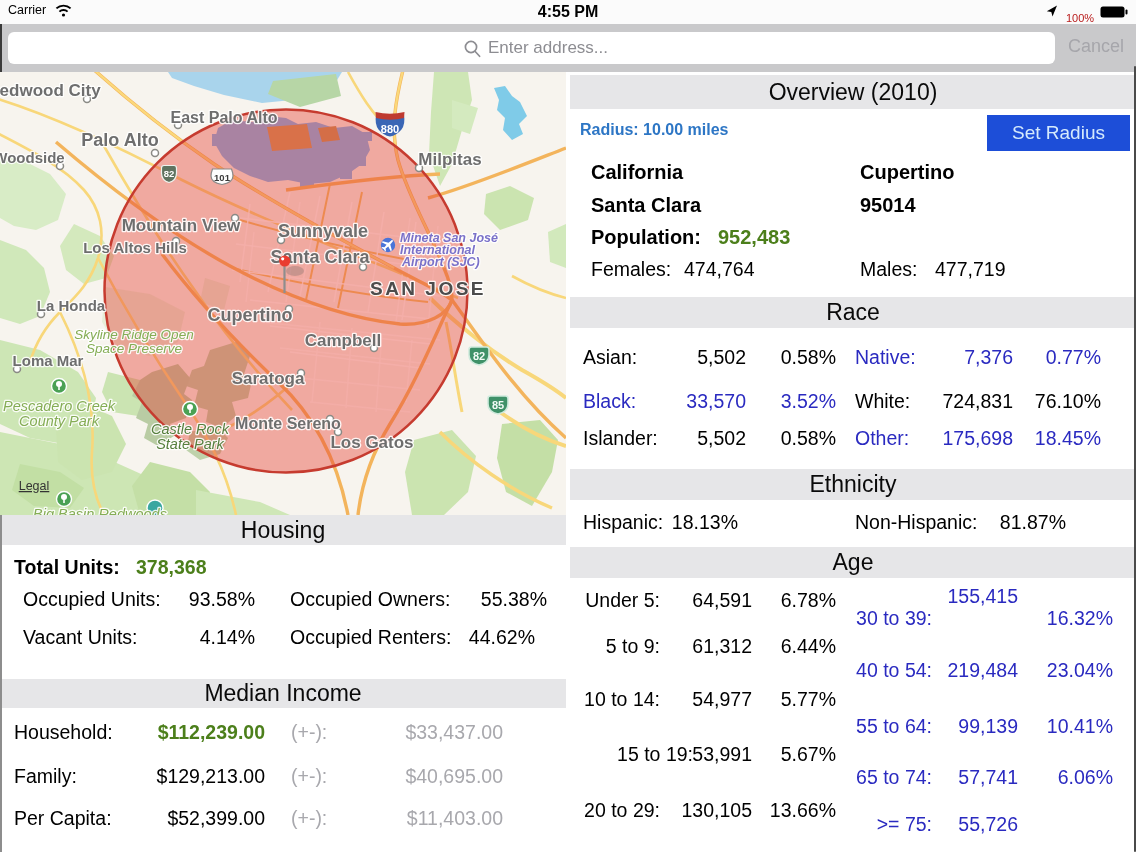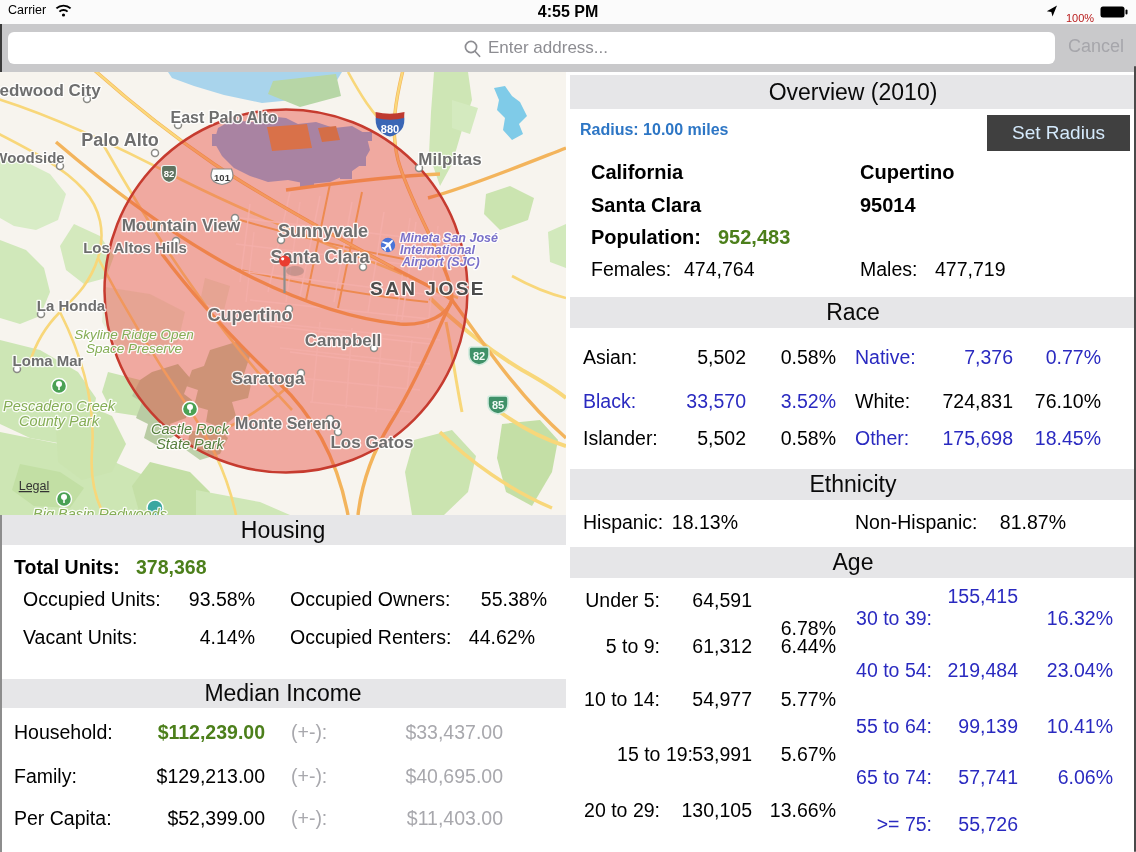--- a/index.html
+++ b/index.html
@@ -271,21 +271,21 @@
 <div class="abs row ra" style="left:130px;top:764px;width:135px;">$129,213.00</div>
 <div class="abs row gray" style="left:291px;top:764px;">(+-):</div>
 <div class="abs row gray ra" style="left:380px;top:764px;width:123px;">$40,695.00</div>
 <div class="abs row" style="left:14px;top:806px;">Per Capita:</div>
 <div class="abs row ra" style="left:130px;top:806px;width:135px;">$52,399.00</div>
 <div class="abs row gray" style="left:291px;top:806px;">(+-):</div>
 <div class="abs row gray ra" style="left:380px;top:806px;width:123px;">$11,403.00</div>
 
 <div class="hdr" style="left:570px;top:75px;width:566px;height:34px;line-height:34px;">Overview (2010)</div>
 <div class="abs b" style="left:580px;top:120px;font-size:16px;line-height:20px;color:#2d76c5;">Radius: 10.00 miles</div>
-<div class="abs" style="left:987px;top:115px;width:143px;height:36px;background:#404040;color:#d5eafc;
+<div class="abs" style="left:987px;top:115px;width:143px;height:36px;background:#1d4ed8;color:#d5eafc;
  text-align:center;font-size:19px;line-height:36px;">Set Radius</div>
 <div class="abs row b" style="left:591px;top:160px;font-size:20px;">California</div>
 <div class="abs row b" style="left:860px;top:160px;font-size:20px;">Cupertino</div>
 <div class="abs row b" style="left:591px;top:193px;font-size:20px;">Santa Clara</div>
 <div class="abs row b" style="left:860px;top:193px;font-size:20px;">95014</div>
 <div class="abs row b" style="left:591px;top:225px;font-size:20px;">Population:</div>
 <div class="abs row b green" style="left:718px;top:225px;font-size:20px;">952,483</div>
 <div class="abs row" style="left:591px;top:257px;">Females:</div>
 <div class="abs row" style="left:684px;top:257px;">474,764</div>
 <div class="abs row" style="left:860px;top:257px;">Males:</div>
@@ -313,21 +313,21 @@
 
 <div class="hdr" style="left:570px;top:469px;width:566px;height:31px;line-height:31px;">Ethnicity</div>
 <div class="abs row" style="left:583px;top:510px;">Hispanic:</div>
 <div class="abs row ra" style="left:650px;top:510px;width:88px;">18.13%</div>
 <div class="abs row" style="left:855px;top:510px;">Non-Hispanic:</div>
 <div class="abs row ra" style="left:980px;top:510px;width:86px;">81.87%</div>
 
 <div class="hdr" style="left:570px;top:547px;width:566px;height:31px;line-height:31px;">Age</div>
 <div class="abs row ra" style="left:570px;top:588px;width:90px;">Under 5:</div>
 <div class="abs row ra" style="left:664px;top:588px;width:88px;">64,591</div>
-<div class="abs row ra" style="left:756px;top:588px;width:80px;margin-top:28px;">6.78%</div>
+<div class="abs row ra" style="left:756px;top:588px;width:80px;">6.78%</div>
 <div class="abs row ra" style="left:570px;top:634px;width:90px;">5 to 9:</div>
 <div class="abs row ra" style="left:664px;top:634px;width:88px;">61,312</div>
 <div class="abs row ra" style="left:756px;top:634px;width:80px;">6.44%</div>
 <div class="abs row ra" style="left:570px;top:687px;width:90px;">10 to 14:</div>
 <div class="abs row ra" style="left:664px;top:687px;width:88px;">54,977</div>
 <div class="abs row ra" style="left:756px;top:687px;width:80px;">5.77%</div>
 <div class="abs row ra" style="left:603px;top:742px;width:90px;">15 to 19:</div>
 <div class="abs row ra" style="left:664px;top:742px;width:88px;">53,991</div>
 <div class="abs row ra" style="left:756px;top:742px;width:80px;">5.67%</div>
 <div class="abs row ra" style="left:570px;top:798px;width:90px;">20 to 29:</div>

